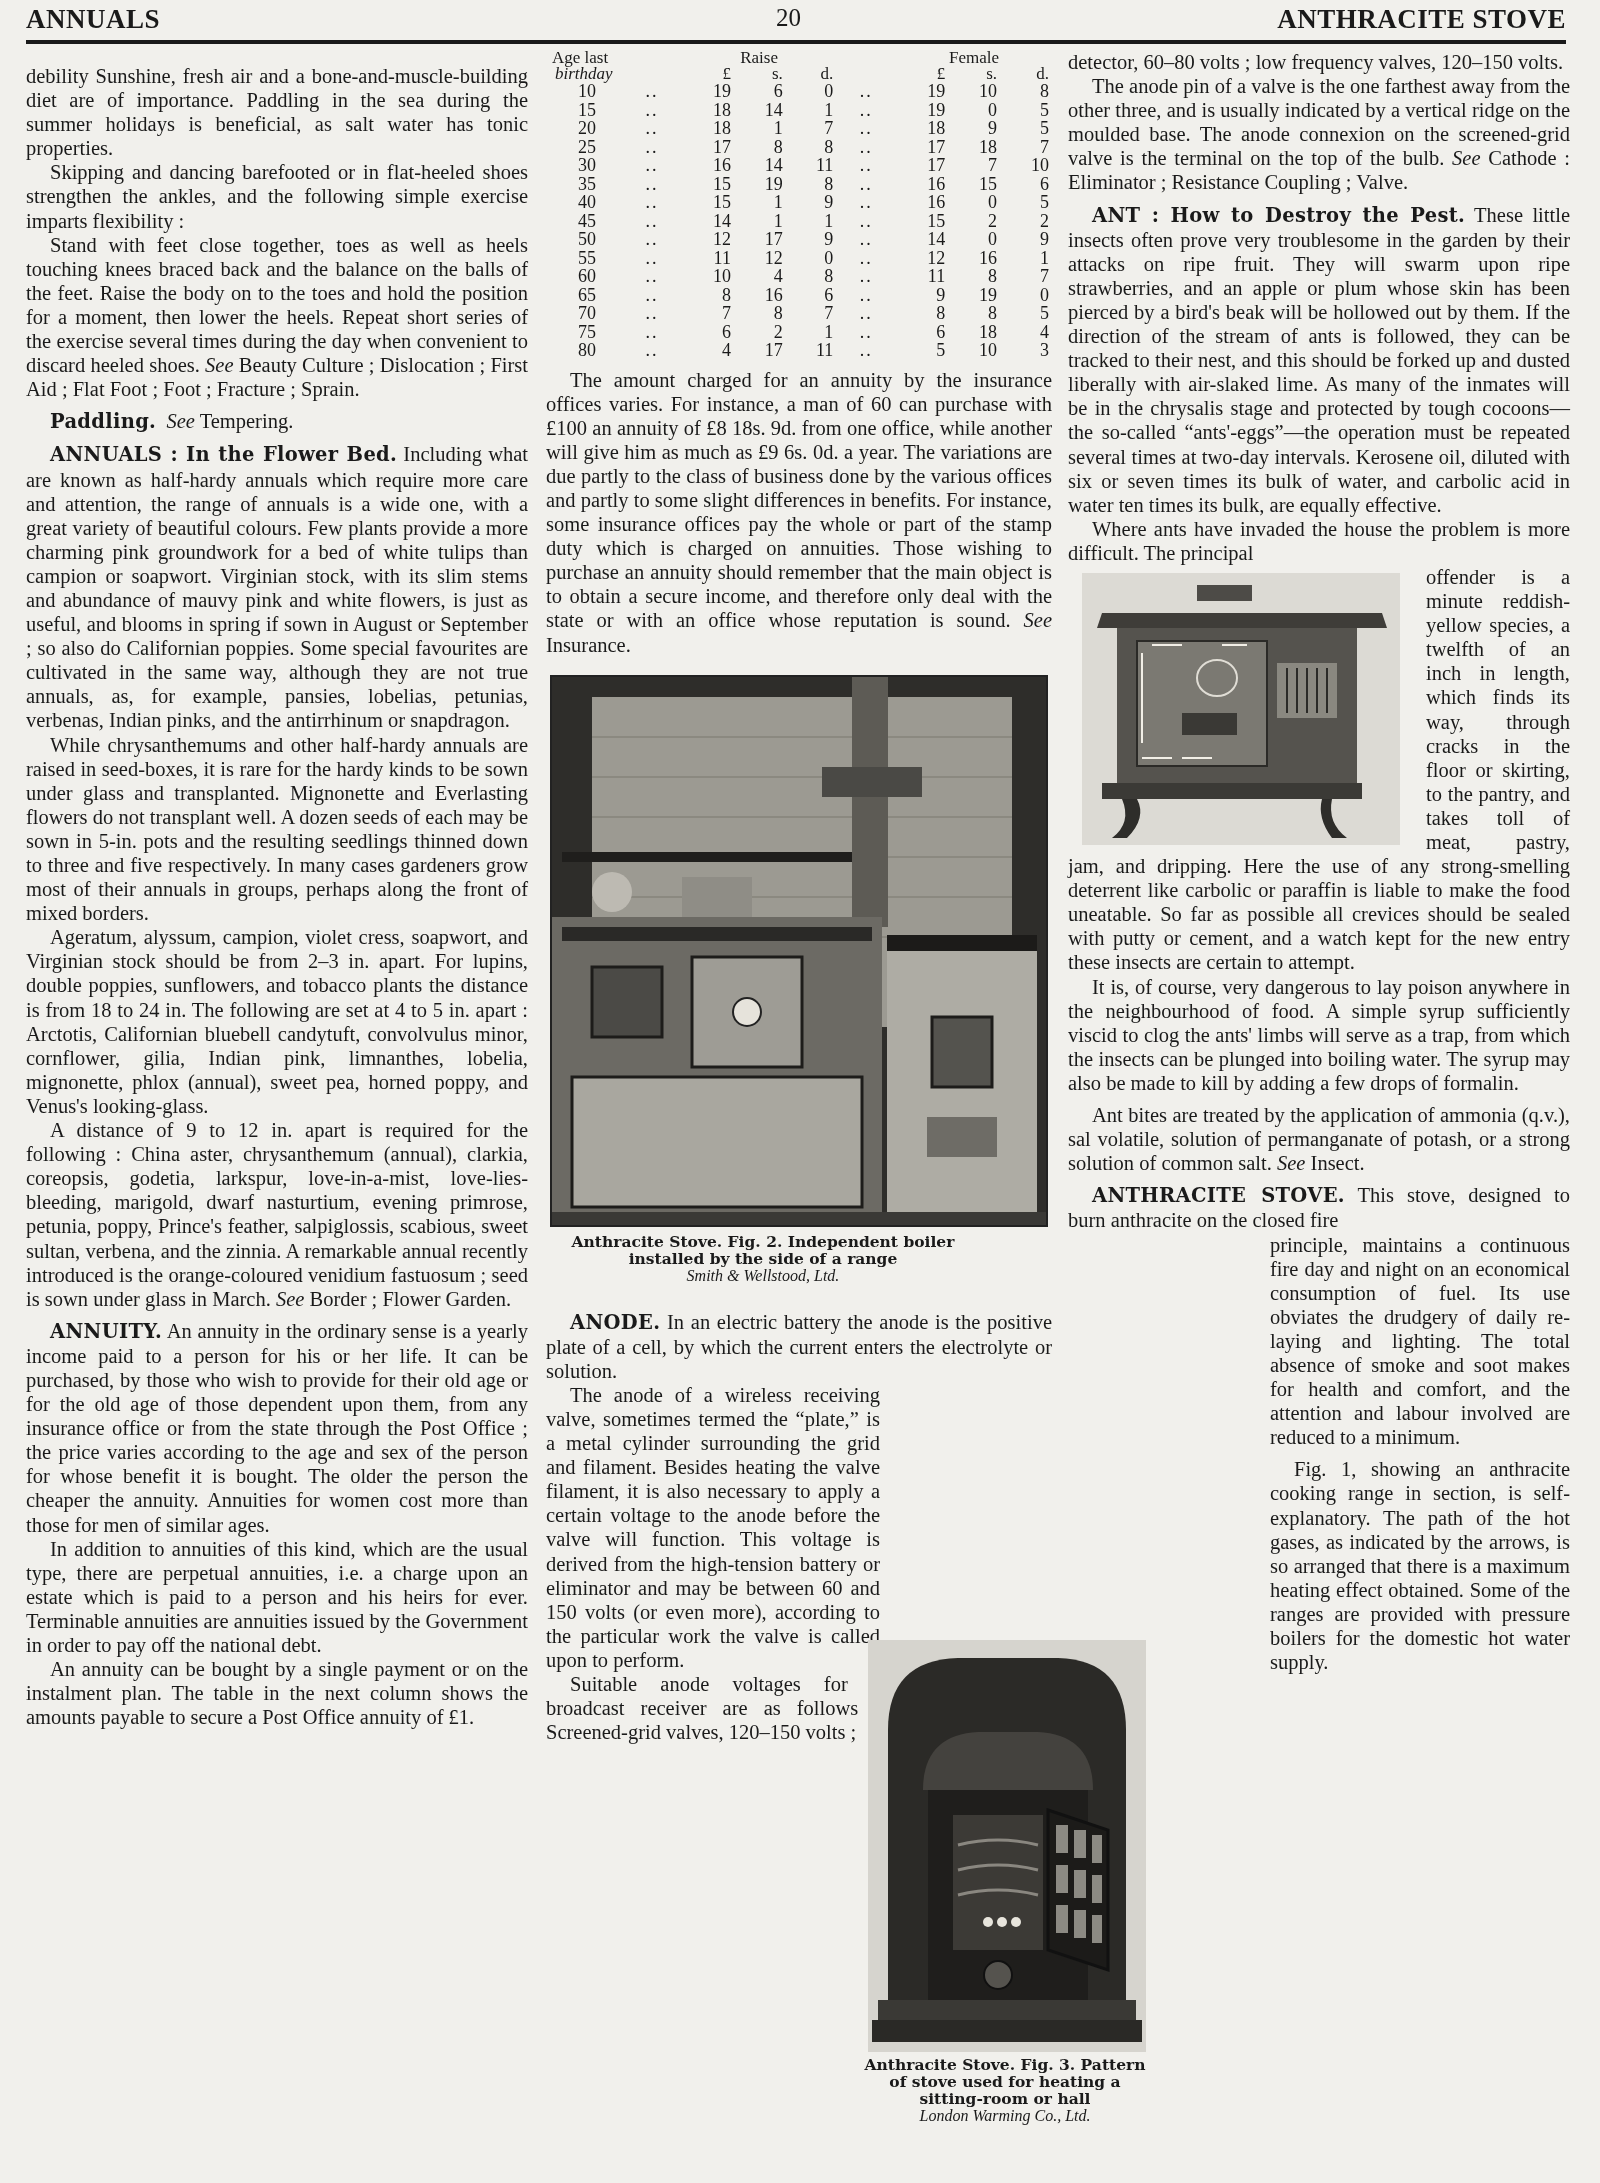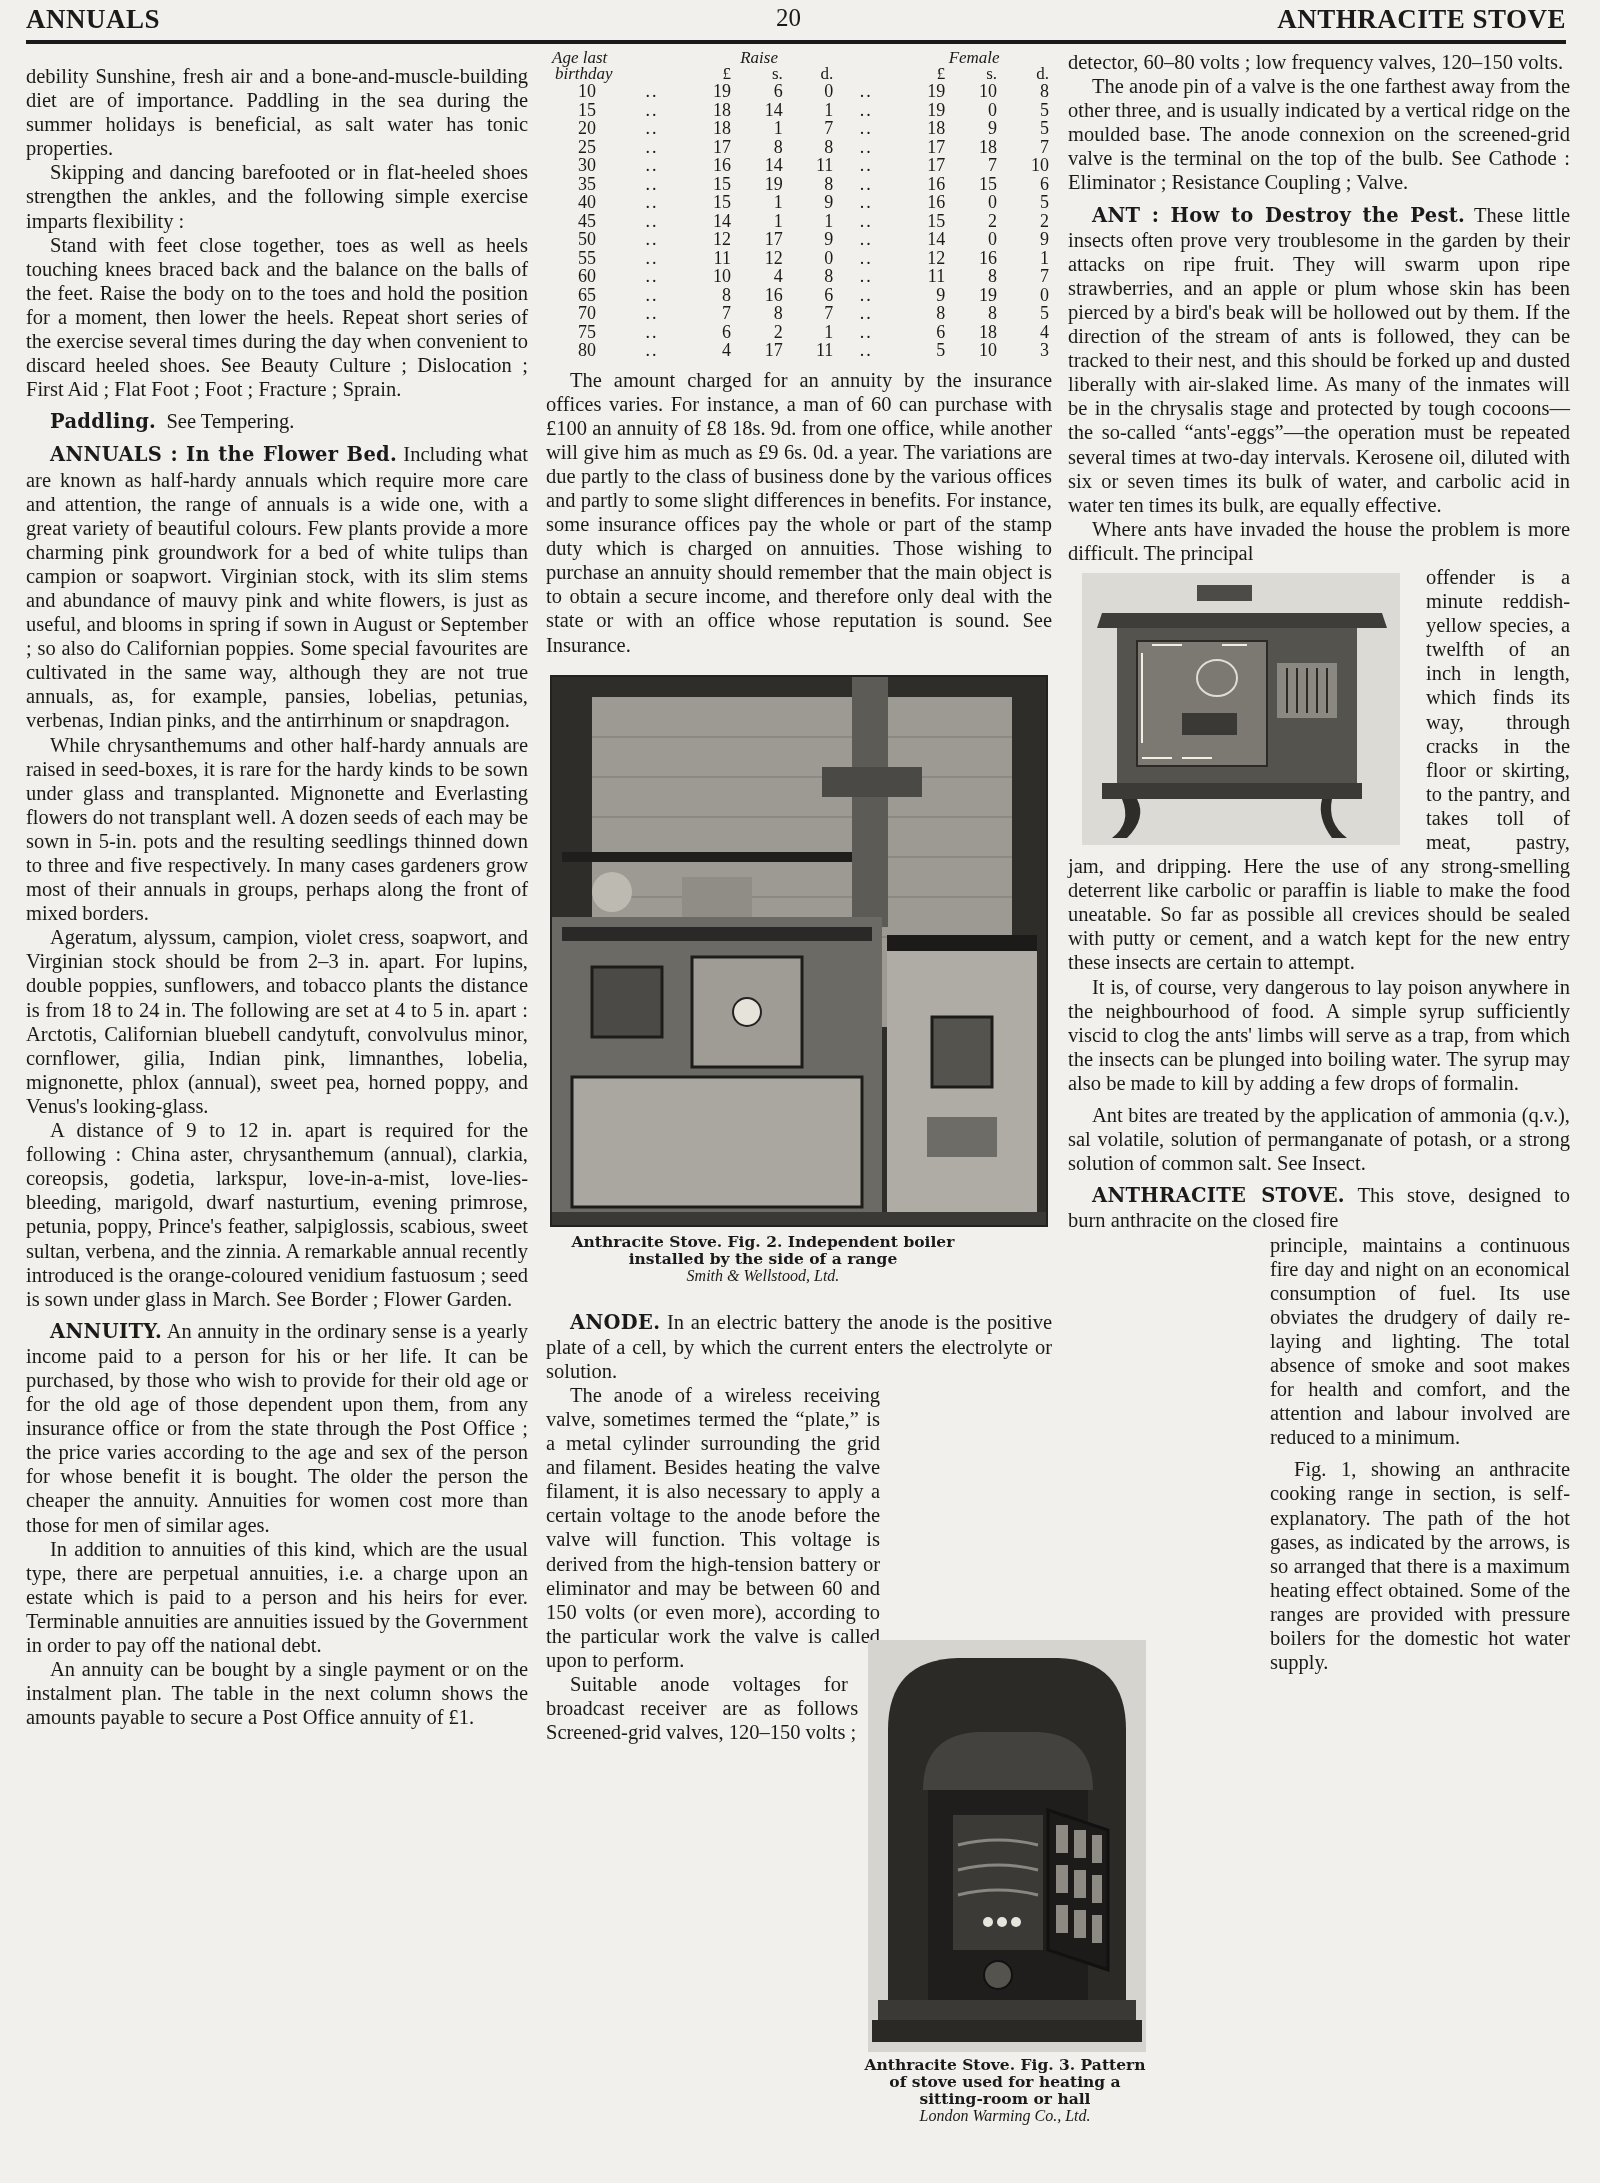--- a/index.html
+++ b/index.html
@@ -11,29 +11,29 @@
   .header .left { left: 0; }
   .header .right { right: 0; }
   .header .center { position: absolute; left: 750px; top: 0; font-family: "Liberation Serif", serif; font-size: 25px; }
   .rule { position: absolute; left: 26px; top: 40px; width: 1540px; height: 4px; background: #1a1a1a; }
 
   .col { position: absolute; font-family: "Liberation Serif", serif; font-size: 20.5px; line-height: 24.1px; text-align: justify; hyphens: none; }
   .col p { text-indent: 24px; }
   .col p.noind { text-indent: 0; }
   .col .gap { margin-top: 8px; }
   .entry-head { font-weight: bold; font-family: "DejaVu Serif", serif; font-size: 19.5px; letter-spacing: 0.3px; }
-  .see { }
+  .see { font-style: italic; }
 
   .c1 { left: 26px; top: 64px; width: 502px; }
   .c2 { left: 546px; top: 50px; width: 506px; }
   .c3 { left: 1068px; top: 50px; width: 502px; }
 
   
   .annuity-table { width: 500px; font-family: "Liberation Serif", serif; font-size: 18px; line-height: 18.5px; border-collapse: collapse; margin-left: 6px; }
-  .annuity-table th { font-weight: normal; font-style: italic; text-align: center; font-size: 17px; line-height: 16px; }
+  .annuity-table th { font-weight: normal; text-align: center; font-size: 17px; line-height: 16px; }
   .annuity-table td { text-align: right; padding: 0 3px; }
   .annuity-table td.age { text-align: center; width: 70px; }
   .annuity-table td.dots { text-align: center; width: 60px; letter-spacing: 2px; }
   .annuity-table th.agehead { text-align: left; width: 70px; }
   .annuity-table .unit th { font-style: normal; font-size: 17px; text-align: right; padding: 0 3px; }
 
   
   .fig { position: relative; }
   .photo { position: relative; overflow: hidden; }
   .cap { font-family: "DejaVu Serif", serif; font-weight: bold; font-size: 15.5px; line-height: 17px; text-align: center; }

